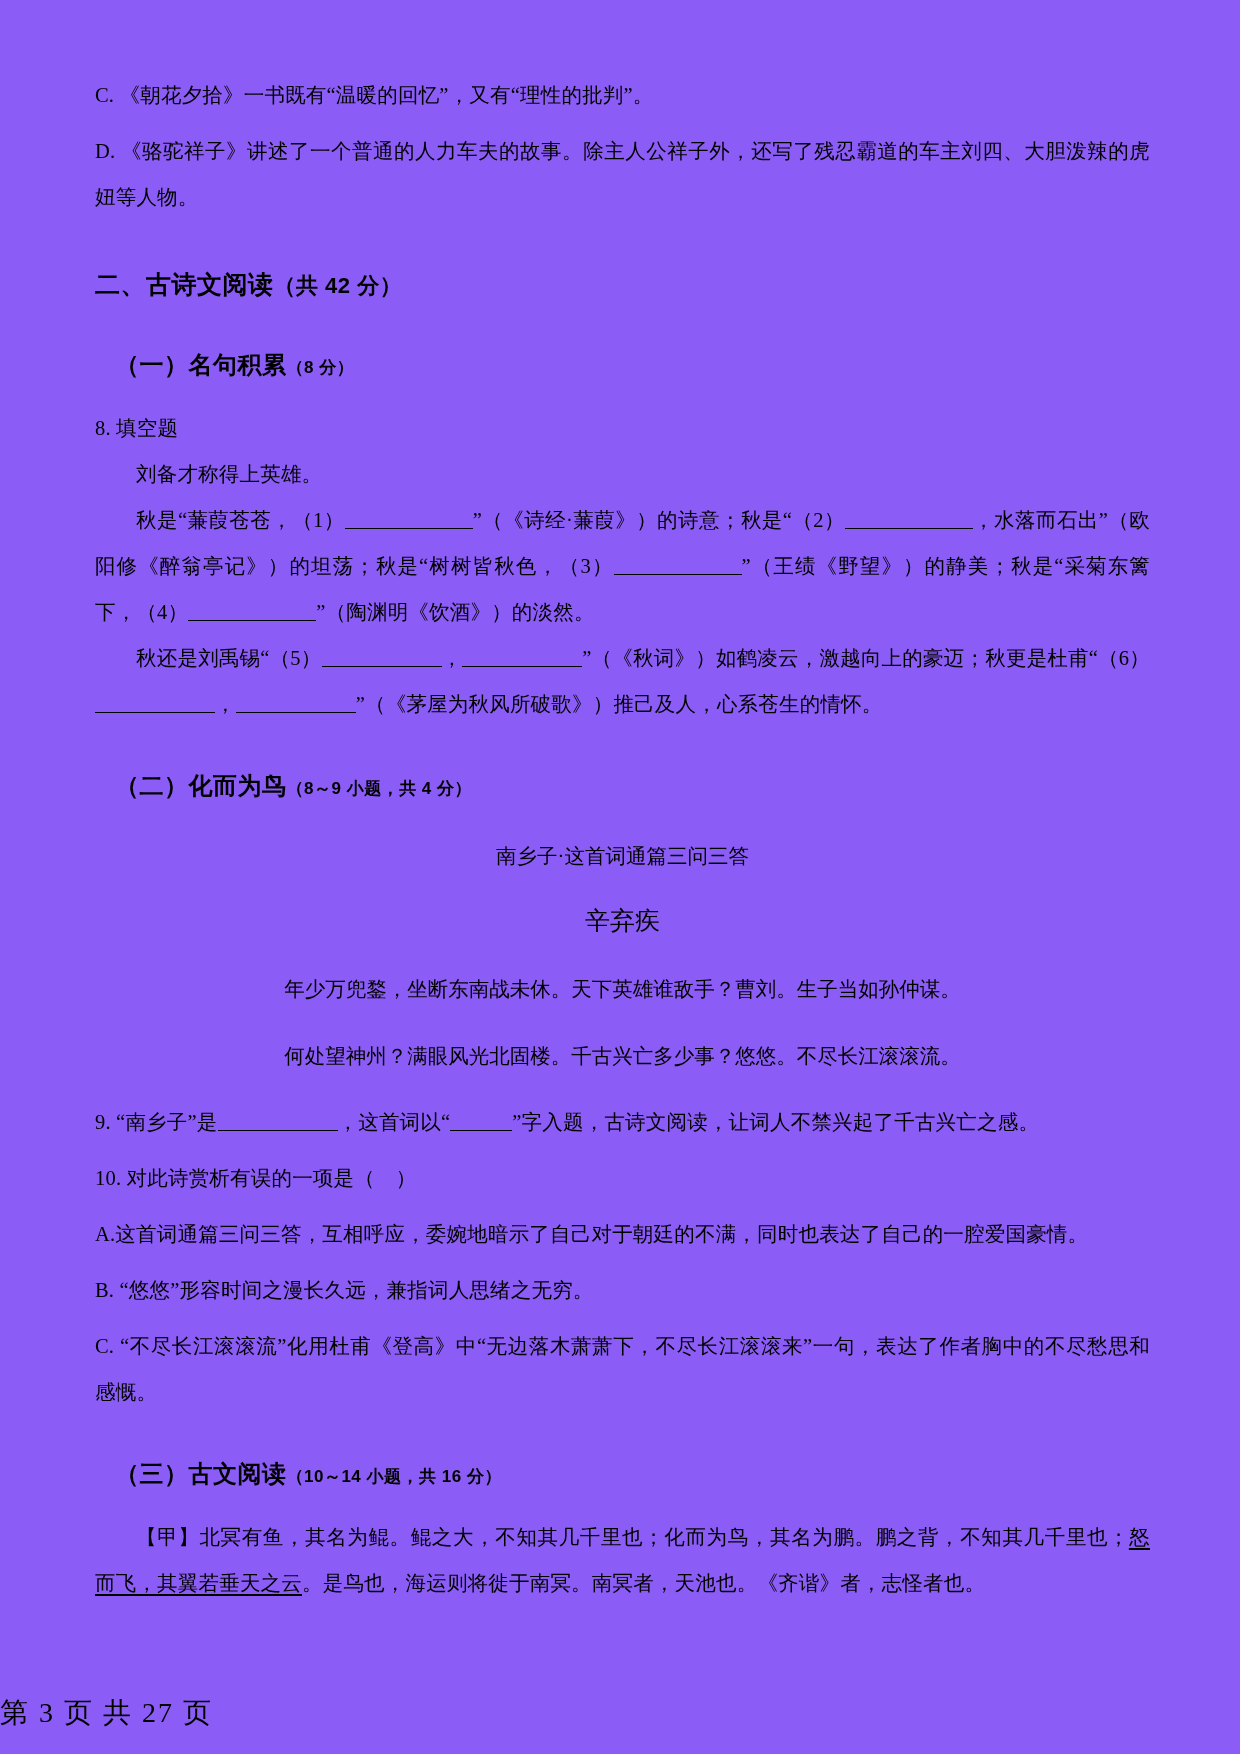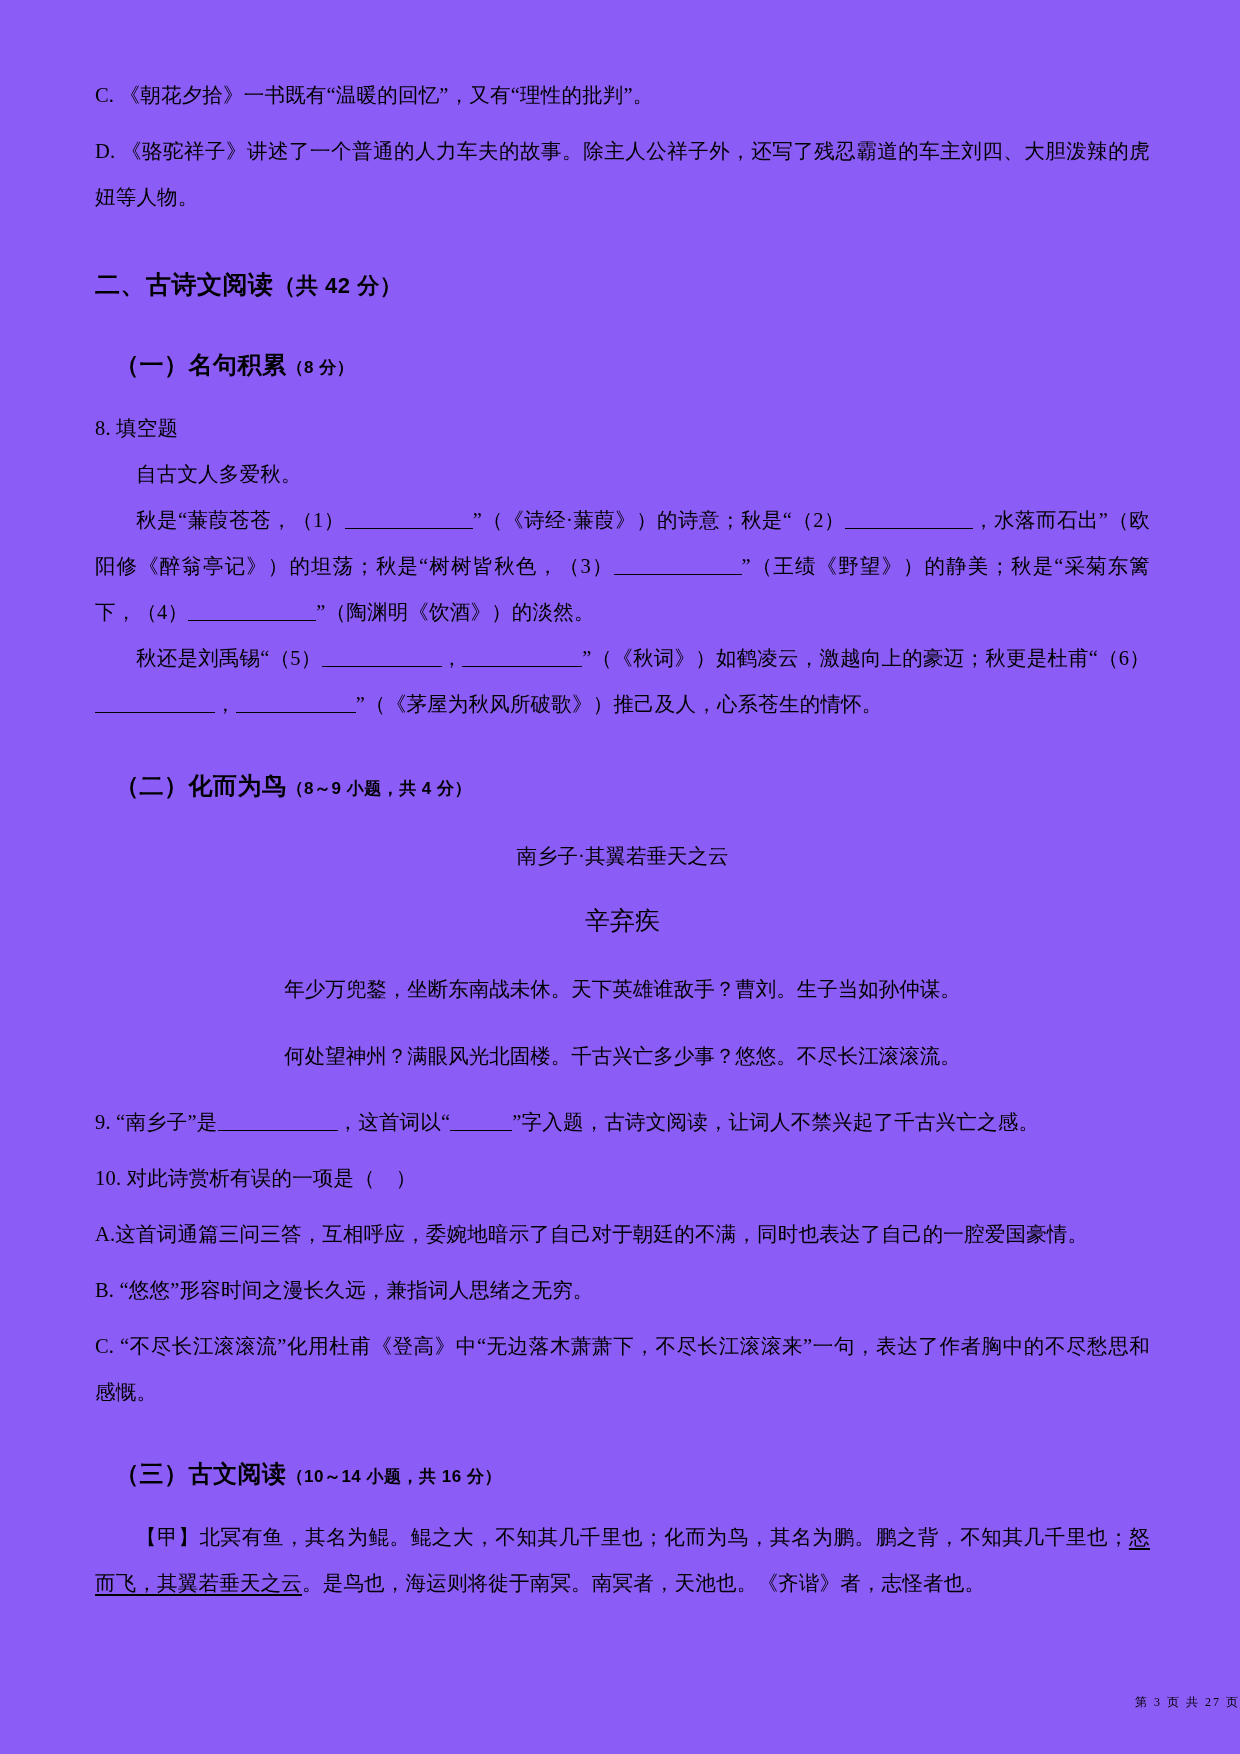--- a/index.html
+++ b/index.html
@@ -97,22 +97,22 @@
   }
 
   .ul { text-decoration: underline; text-underline-offset: 4px; }
 
   
   .footer {
     position: absolute;
     left: 0;
     right: 0;
     top: 1694px;
-    text-align: right;
-    font-size: 12px;
+    text-align: left;
+    font-size: 28px;
     letter-spacing: 2px;
     font-family: "Liberation Serif", "DejaVu Serif", serif;
   }
 </style>
 </head>
 <body>
 
 <div class="page">
   <div class="content">
 
@@ -129,35 +129,35 @@
     <h2 class="h-section">
       <span>二、古诗文阅读</span><span class="score">（共 42 分）</span>
     </h2>
 
     <h3 class="h-sub">
       <span>（一）名句积累</span><span class="score">（8 分）</span>
     </h3>
 
     <p class="para gap-top-md">8. 填空题</p>
 
-    <p class="para indent2">自古文人多爱秋。</p>
+    <p class="para indent2">刘备才称得上英雄。</p>
 
     <p class="para indent2">
       <span>秋是“蒹葭苍苍，</span><span>（1）</span><span class="blank w-long"></span><span>”（《诗经·蒹葭》）的诗意；秋是“</span><span>（2）</span><span class="blank w-long"></span><span>，水落而石出”（欧阳修《醉翁亭记》）的坦荡；秋是“树树皆秋色，</span><span>（3）</span><span class="blank w-long"></span><span>”（王绩《野望》）的静美；秋是“采菊东篱下，</span><span>（4）</span><span class="blank w-long"></span><span>”（陶渊明《饮酒》）的淡然。</span>
     </p>
 
     <p class="para indent2">
       <span>秋还是刘禹锡“</span><span>（5）</span><span class="blank w-med"></span><span>，</span><span class="blank w-med"></span><span>”（《秋词》）如鹤凌云，激越向上的豪迈；秋更是杜甫“</span><span>（6）</span><span class="blank w-med"></span><span>，</span><span class="blank w-med"></span><span>”（《茅屋为秋风所破歌》）推己及人，心系苍生的情怀。</span>
     </p>
 
     <h3 class="h-sub">
       <span>（二）化而为鸟</span><span class="score">（8～9 小题，共 4 分）</span>
     </h3>
 
-    <p class="poem-title">南乡子·其翼若垂天之云</p>
+    <p class="poem-title">南乡子·这首词通篇三问三答</p>
     <p class="poem-author">辛弃疾</p>
     <p class="poem-line">年少万兜鍪，坐断东南战未休。天下英雄谁敌手？曹刘。生子当如孙仲谋。</p>
     <p class="poem-line">何处望神州？满眼风光北固楼。千古兴亡多少事？悠悠。不尽长江滚滚流。</p>
 
     <p class="para gap-top-sm">
       <span>9. “南乡子”是</span><span class="blank w-q9"></span><span>，这首词以“</span><span class="blank w-short"></span><span>”字入题，古诗文阅读，让词人不禁兴起了千古兴亡之感。</span>
     </p>
 
     <p class="para gap-top-sm">10. 对此诗赏析有误的一项是（　）</p>
 

